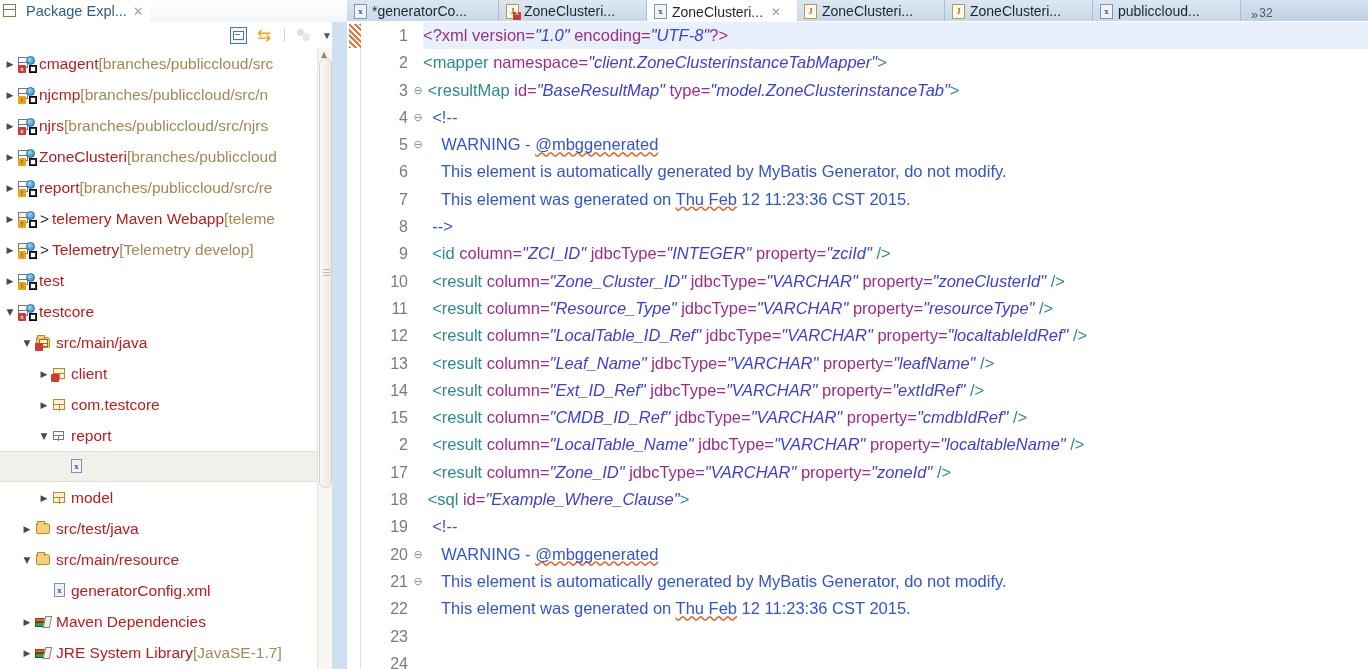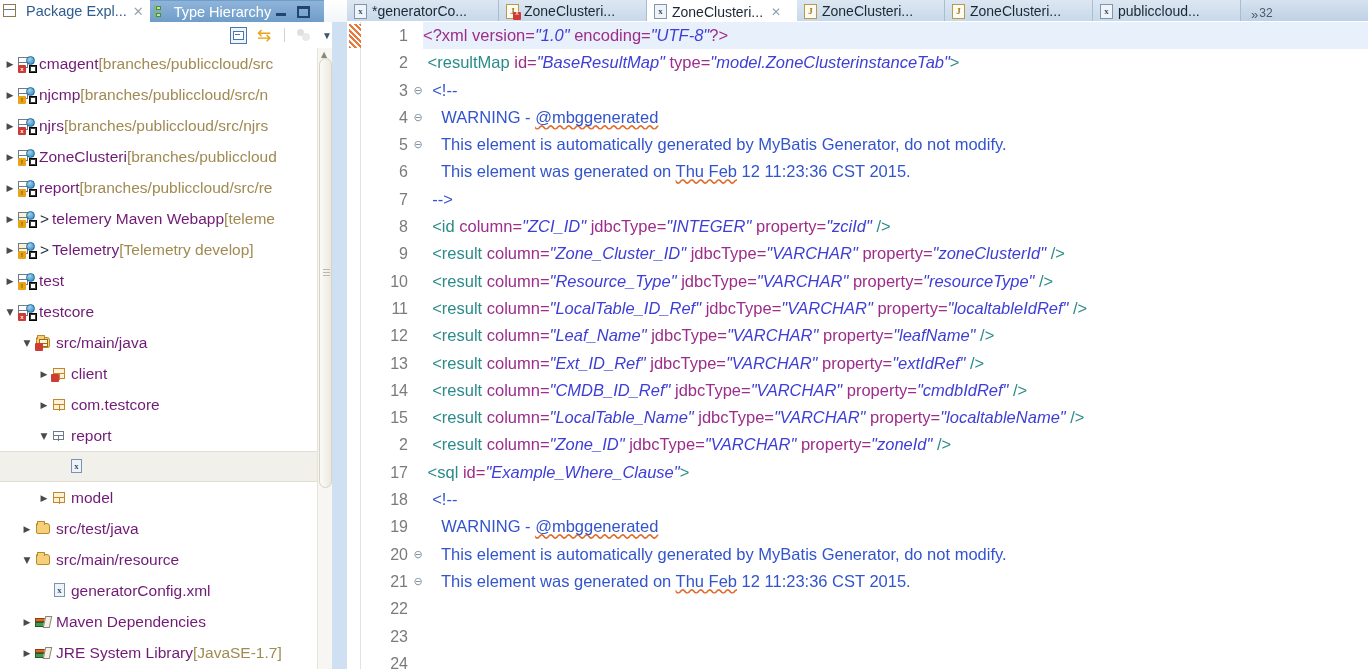--- a/index.html
+++ b/index.html
@@ -155,21 +155,21 @@
     font-size:9px; line-height:14px; text-align:center; color:#33506f; font-weight:bold;
     font-family:"Liberation Serif", serif;
   }
 
   
   .ic-lib { width: 17px; height: 14px; }
   .ic-lib .b1 { position:absolute; left:0px; top:3px; width:11px; height:4px; background:#d96a2b; border:1px solid #8c3f12; }
   .ic-lib .b2 { position:absolute; left:0px; top:7px; width:11px; height:5px; background:#3e9c4e; border:1px solid #1f5c2a; }
   .ic-lib .b3 { position:absolute; left:9px; top:1px; width:7px; height:12px; background:#f3efe3; border:1px solid #8a8575; transform: skewX(-12deg); }
 
-  .tlabel { color:#701a75; }
+  .tlabel { color:#b91c1c; }
   .tpath { color:#a08a52; }
   .tgt { color:#1b2733; margin: 0 3px 0 1px; }
 
   
   #tree-scroll {
     position:absolute; right:15px; top:48px; width:15px; height:621px;
     background:#f7f6f2; border-left:1px solid #e6e3da;
   }
   #tree-scroll .thumb {
     position:absolute; left:1px; top:10px; width:13px; height:430px;
@@ -287,32 +287,20 @@
 
   <div id="left-panel">
 
     <div class="view-tabbar">
       <div class="view-tab active-view">
         <span class="ico ic-proj" style="width:15px;height:14px;">
           <span class="g" style="left:0;top:0;width:13px;height:13px;border-color:#8a7a4e;"></span>
         </span>
         <span class="vlabel">Package Expl...</span>
         <span class="closex">✕</span>
-      </div>
-      <div class="view-tab sel-view">
-        <span class="ico" style="width:13px;height:14px;">
-          <span style="position:absolute;left:1px;top:0;width:1.5px;height:13px;background:#7cc04a;"></span>
-          <span style="position:absolute;left:3px;top:1px;width:5px;height:4px;border:1.2px solid #4f8f2a;background:#bfe39a;"></span>
-          <span style="position:absolute;left:3px;top:8px;width:5px;height:4px;border:1.2px solid #4f8f2a;background:#bfe39a;"></span>
-        </span>
-        <span class="vlabel">Type Hierarchy</span>
-        <div class="winbtns">
-          <span class="wb min"></span>
-          <span class="wb max"></span>
-        </div>
       </div>
     </div>
 
     <div class="view-toolbar">
       <span class="tb-ic tb-collapse"></span>
       <span class="tb-ic tb-link">⇆</span>
       <span class="tb-sep"></span>
       <span class="tb-ic" style="opacity:.45;">
         <span style="position:absolute;left:2px;top:2px;width:7px;height:7px;border-radius:50%;background:#b9b9b9;"></span>
         <span style="position:absolute;left:7px;top:6px;width:8px;height:8px;border-radius:50%;background:#cfcfcf;"></span>
@@ -625,20 +613,21 @@
           <div class="foldmark"></div>
           <div class="foldmark"></div>
           <div class="foldmark">⊖</div>
           <div class="foldmark">⊖</div>
           <div class="foldmark"></div>
           <div class="foldmark"></div>
           <div class="foldmark"></div>
         </div>
       <div id="code">
           <div class="cline hl"><span class="pi">&lt;?xml version=</span><span class="val">"1.0"</span><span class="pi"> encoding=</span><span class="val">"UTF-8"</span><span class="pi">?&gt;</span></div>
+          <div class="cline"><span class="tag">&lt;mapper </span><span class="attr">namespace=</span><span class="val">"client.ZoneClusterinstanceTabMapper"</span><span class="tag">&gt;</span></div>
           <div class="cline"><span class="tag"> &lt;resultMap </span><span class="attr">id=</span><span class="val">"BaseResultMap"</span><span class="tag"> </span><span class="attr">type=</span><span class="val">"model.ZoneClusterinstanceTab"</span><span class="tag">&gt;</span></div>
           <div class="cline"><span class="cmt">  &lt;!--</span></div>
           <div class="cline"><span class="cmt">    WARNING - </span><span class="cmt sq">@mbggenerated</span></div>
           <div class="cline"><span class="cmt">    This element is automatically generated by MyBatis Generator, do not modify.</span></div>
           <div class="cline"><span class="cmt">    This element was generated on </span><span class="cmt sq">Thu Feb</span><span class="cmt"> 12 11:23:36 CST 2015.</span></div>
           <div class="cline"><span class="cmt">  --&gt;</span></div>
           <div class="cline"><span class="tag">  &lt;id </span><span class="attr">column=</span><span class="val">"ZCI_ID"</span><span class="tag"> </span><span class="attr">jdbcType=</span><span class="val">"INTEGER"</span><span class="tag"> </span><span class="attr">property=</span><span class="val">"zciId"</span><span class="tag"> /&gt;</span></div>
           <div class="cline"><span class="tag">  &lt;result </span><span class="attr">column=</span><span class="val">"Zone_Cluster_ID"</span><span class="tag"> </span><span class="attr">jdbcType=</span><span class="val">"VARCHAR"</span><span class="tag"> </span><span class="attr">property=</span><span class="val">"zoneClusterId"</span><span class="tag"> /&gt;</span></div>
           <div class="cline"><span class="tag">  &lt;result </span><span class="attr">column=</span><span class="val">"Resource_Type"</span><span class="tag"> </span><span class="attr">jdbcType=</span><span class="val">"VARCHAR"</span><span class="tag"> </span><span class="attr">property=</span><span class="val">"resourceType"</span><span class="tag"> /&gt;</span></div>
           <div class="cline"><span class="tag">  &lt;result </span><span class="attr">column=</span><span class="val">"LocalTable_ID_Ref"</span><span class="tag"> </span><span class="attr">jdbcType=</span><span class="val">"VARCHAR"</span><span class="tag"> </span><span class="attr">property=</span><span class="val">"localtableIdRef"</span><span class="tag"> /&gt;</span></div>

